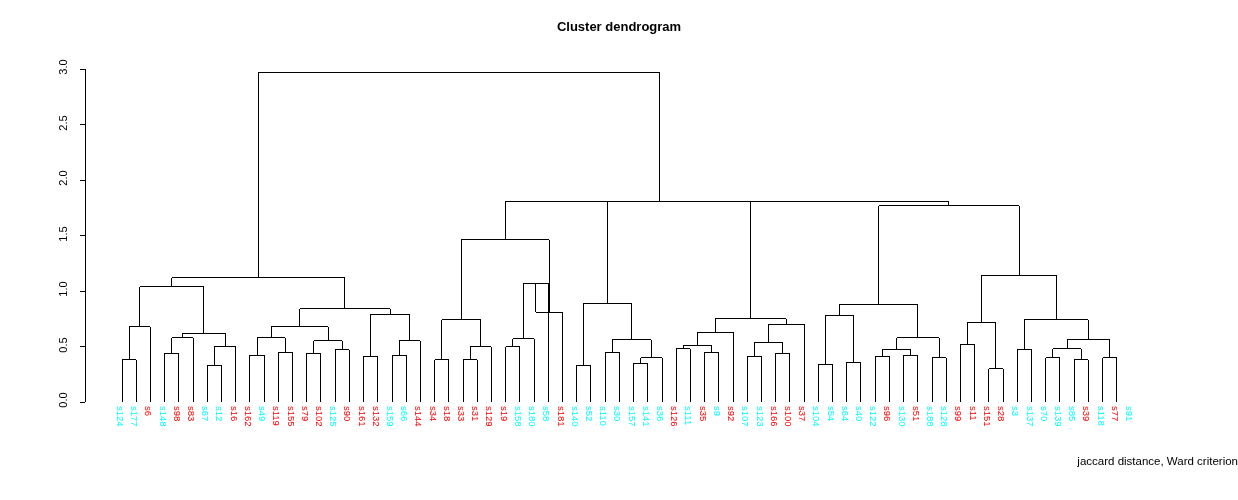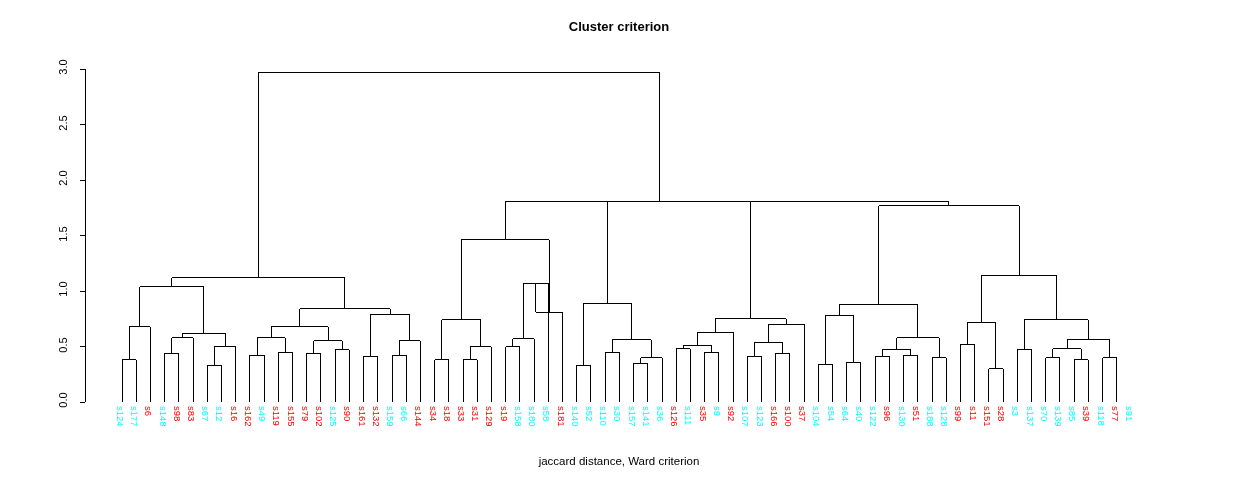--- a/index.html
+++ b/index.html
@@ -3,41 +3,41 @@
 <meta charset="utf-8">
 <style>
   html,body{margin:0;padding:0;background:#ffffff;}
   body{font-family:"Liberation Sans",sans-serif;}
   #root{position:relative;width:1238px;height:500px;background:#ffffff;overflow:hidden;}
   #title{
     position:absolute;top:19px;left:0;width:1238px;text-align:center;
     font-size:13px;font-weight:bold;color:#000;letter-spacing:0px;
   }
   #xlab{
-    position:absolute;top:455px;left:0;width:1238px;text-align:center;
+    position:absolute;top:455px;left:0;width:1238px;text-align:right;
     font-size:11.5px;color:#000;
   }
   #plot{position:absolute;left:0;top:0;width:1238px;height:500px;}
   .yticklab{
     position:absolute;font-size:11px;color:#000;
     transform-origin:center center;
     white-space:nowrap;
   }
   .leaflab{
     position:absolute;font-size:9.5px;white-space:nowrap;
     transform-origin:left top;
     font-family:"Liberation Sans",sans-serif;
   }
 </style>
 </head>
 <body>
 
 <div id="root">
 
-  <div id="title">Cluster criterion</div>
+  <div id="title">Cluster dendrogram</div>
 
   <svg id="plot" viewBox="0 0 1238 500" width="1238" height="500" xmlns="http://www.w3.org/2000/svg">
     <g id="axis-group">
         <line x1="85" y1="69" x2="85" y2="402" stroke="#000000" stroke-width="1" shape-rendering="crispEdges"></line>
         <line x1="80" y1="402" x2="85" y2="402" stroke="#000000" stroke-width="1" shape-rendering="crispEdges"></line>
         <line x1="80" y1="346.5" x2="85" y2="346.5" stroke="#000000" stroke-width="1" shape-rendering="crispEdges"></line>
         <line x1="80" y1="291" x2="85" y2="291" stroke="#000000" stroke-width="1" shape-rendering="crispEdges"></line>
         <line x1="80" y1="235.5" x2="85" y2="235.5" stroke="#000000" stroke-width="1" shape-rendering="crispEdges"></line>
         <line x1="80" y1="180" x2="85" y2="180" stroke="#000000" stroke-width="1" shape-rendering="crispEdges"></line>
         <line x1="80" y1="124.5" x2="85" y2="124.5" stroke="#000000" stroke-width="1" shape-rendering="crispEdges"></line>

